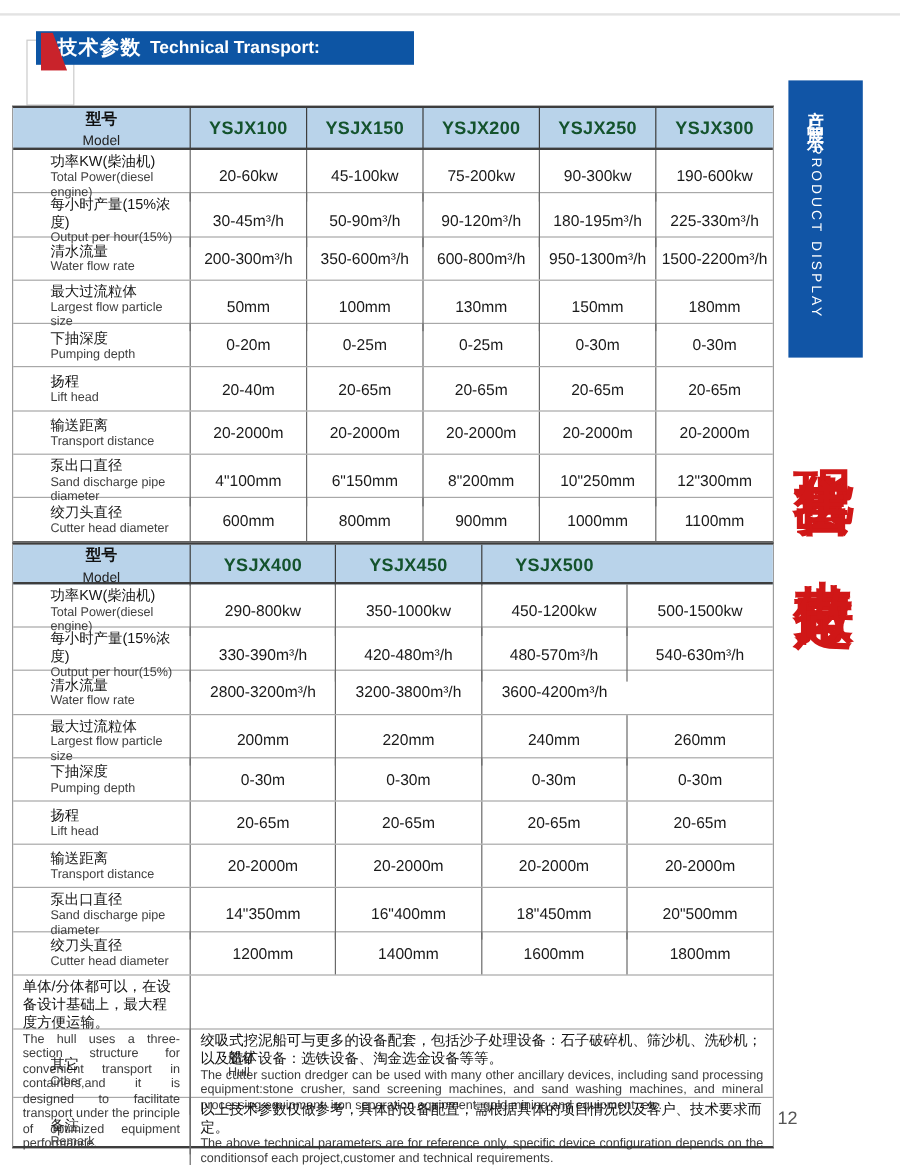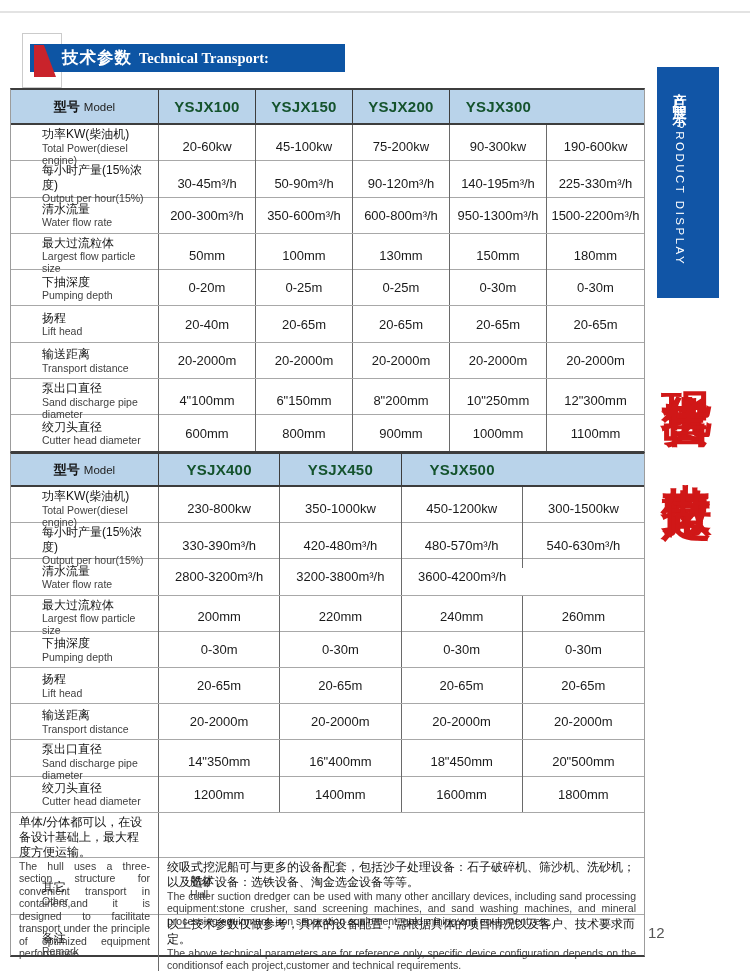--- a/index.html
+++ b/index.html
@@ -12,22 +12,22 @@
     --line-mid:#6a6a6a;
     --line-light:#a8a8a8;
   }
   html,body{margin:0;padding:0;}
   body{width:750px;height:971px;background:#ffffff;position:relative;overflow:hidden;
        font-family:"Liberation Sans","DejaVu Sans",sans-serif;color:#1d1d1d;}
   .hairline{position:absolute;left:0;top:11px;width:750px;height:2px;background:#e3e3e3;}
 
   
   .title-box{position:absolute;left:22px;top:33px;width:38px;height:53px;background:#fff;border:1px solid #cbcbcb;}
-  .title-bar{position:absolute;left:30px;top:44px;width:315px;height:28px;background:var(--bar-blue);
-             display:flex;align-items:center;padding-left:32px;box-sizing:border-box;font-family:Liberation Serif, serif;}
+  .title-bar{position:absolute;left:30px;top:26px;width:315px;height:28px;background:var(--bar-blue);
+             display:flex;align-items:center;padding-left:18px;box-sizing:border-box;}
   .flag{position:absolute;left:4px;top:1px;width:22px;height:32px;background:var(--flag-red);
         clip-path:polygon(0 0,45% 0,100% 100%,0 100%);}
   .t-cn{color:#fff;font-weight:bold;font-size:16.5px;letter-spacing:1px;white-space:nowrap;}
   .t-en{color:#fff;font-weight:bold;font-size:14.5px;margin-left:7px;white-space:nowrap;}
 
   
   .spec-table{position:absolute;left:10px;width:635px;box-sizing:border-box;background:#fff;
               border-left:1px solid #9c9c9c;border-right:1px solid #9c9c9c;
               border-top:2.5px solid var(--line-dark);border-bottom:2.5px solid var(--line-dark);}
   #table1{top:88px;}
@@ -39,21 +39,21 @@
   #table2 .t-row.note{grid-template-columns:148px 1fr;}
   .t-head{height:33px;background:var(--header-blue);border-bottom:2px solid var(--line-dark);}
   #table2 .t-head{height:31px;}
   #table1 .spec{height:35.3px;}
   #table2 .spec{height:35.2px;}
   .note-0{height:44px;}
   .note-1{height:56px;}
   .note-2{height:40px;}
   .cell{border-right:1px solid var(--line-mid);box-sizing:border-box;min-width:0;}
   .cell:last-child{border-right:none;}
-  .t-head .cell{border-right:1px solid var(--line-dark);}
+  .t-head .cell{border-right:1px solid var(--line-dark);flex-direction:column;}
   .t-head .cell:last-child{border-right:none;text-align:right;}
   .head-label{display:flex;align-items:center;justify-content:center;gap:4px;}
   .hl-cn{font-weight:bold;font-size:13px;color:#111;}
   .hl-en{font-size:11.5px;color:#222;}
   .model-cell{display:flex;align-items:center;justify-content:center;
               font-weight:bold;font-size:15px;color:#14532d;letter-spacing:.3px;}
   .label-cell{display:flex;flex-direction:column;justify-content:center;padding:2px 4px 2px 7px;margin-left:24px;}
   .cn{font-size:12px;line-height:14.5px;color:#151515;}
   .en{font-size:10.5px;line-height:12px;color:#3f3f3f;}
   .v-cell{display:flex;align-items:center;justify-content:center;font-size:13px;color:#1a1a1a;}
@@ -87,20 +87,21 @@
 
 <div class="spec-table" id="table1">
     <div class="t-row t-head">
       <div class="cell head-label">
         <span class="hl-cn">型号</span>
         <span class="hl-en">Model</span>
       </div>
       <div class="cell model-cell">YSJX100</div>
       <div class="cell model-cell">YSJX150</div>
       <div class="cell model-cell">YSJX200</div>
+      <div class="cell model-cell">YSJX250</div>
       <div class="cell model-cell">YSJX300</div>
     </div>
     <div class="t-row spec">
       <div class="cell label-cell">
         <div class="cn">功率KW(柴油机)</div>
         <div class="en">Total Power(diesel engine)</div>
       </div>
       <div class="cell v-cell">20-60kw</div>
       <div class="cell v-cell">45-100kw</div>
       <div class="cell v-cell">75-200kw</div>
@@ -108,21 +109,21 @@
       <div class="cell v-cell">190-600kw</div>
     </div>
     <div class="t-row spec">
       <div class="cell label-cell">
         <div class="cn">每小时产量(15%浓度)</div>
         <div class="en">Output per hour(15%)</div>
       </div>
       <div class="cell v-cell">30-45m³/h</div>
       <div class="cell v-cell">50-90m³/h</div>
       <div class="cell v-cell">90-120m³/h</div>
-      <div class="cell v-cell">140-195m³/h</div>
+      <div class="cell v-cell">180-195m³/h</div>
       <div class="cell v-cell">225-330m³/h</div>
     </div>
     <div class="t-row spec">
       <div class="cell label-cell">
         <div class="cn">清水流量</div>
         <div class="en">Water flow rate</div>
       </div>
       <div class="cell v-cell">200-300m³/h</div>
       <div class="cell v-cell">350-600m³/h</div>
       <div class="cell v-cell">600-800m³/h</div>
@@ -204,24 +205,24 @@
       </div>
       <div class="cell model-cell">YSJX400</div>
       <div class="cell model-cell">YSJX450</div>
       <div class="cell model-cell">YSJX500</div>
     </div>
     <div class="t-row spec">
       <div class="cell label-cell">
         <div class="cn">功率KW(柴油机)</div>
         <div class="en">Total Power(diesel engine)</div>
       </div>
-      <div class="cell v-cell">230-800kw</div>
+      <div class="cell v-cell">290-800kw</div>
       <div class="cell v-cell">350-1000kw</div>
       <div class="cell v-cell">450-1200kw</div>
-      <div class="cell v-cell">300-1500kw</div>
+      <div class="cell v-cell">500-1500kw</div>
     </div>
     <div class="t-row spec">
       <div class="cell label-cell">
         <div class="cn">每小时产量(15%浓度)</div>
         <div class="en">Output per hour(15%)</div>
       </div>
       <div class="cell v-cell">330-390m³/h</div>
       <div class="cell v-cell">420-480m³/h</div>
       <div class="cell v-cell">480-570m³/h</div>
       <div class="cell v-cell">540-630m³/h</div>

